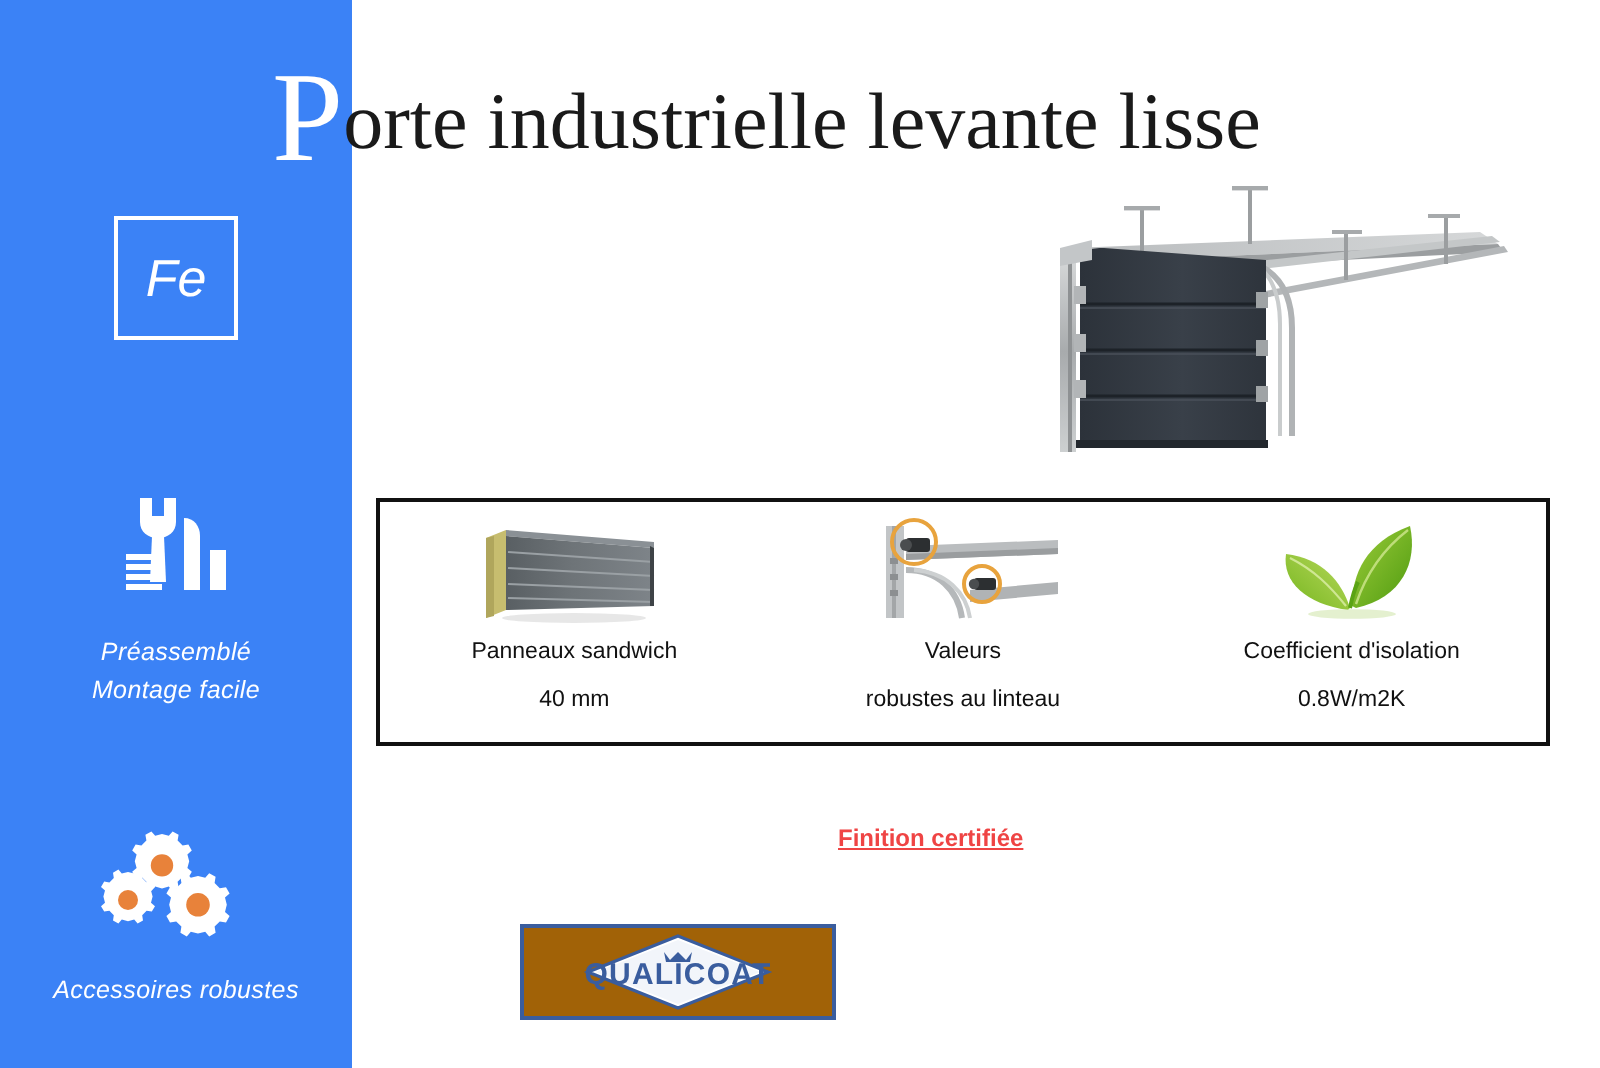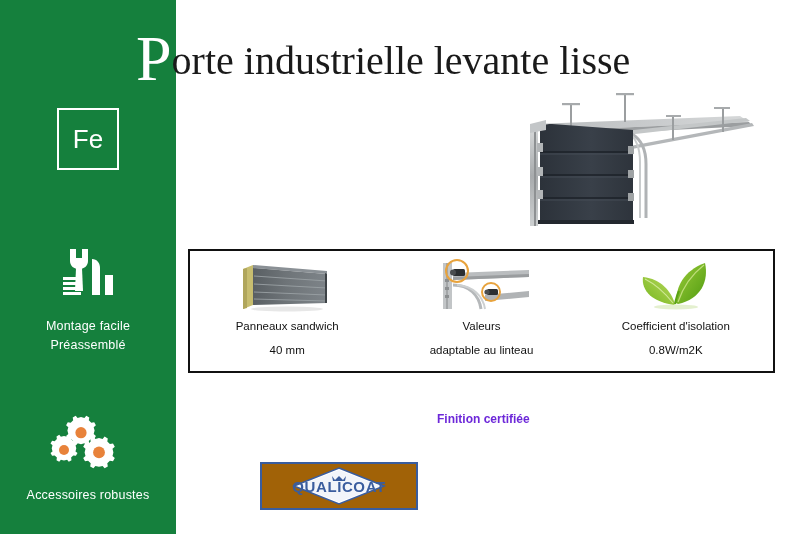--- a/index.html
+++ b/index.html
@@ -18,21 +18,22 @@
     overflow: hidden;
   }
 
   
   #sidebar {
     position: absolute;
     left: 0;
     top: 0;
     width: 176px;
     height: 534px;
-    background: #15803d;
+    background: #3b82f6;
+    font-style: italic;
   }
   .side-block {
     position: absolute;
     left: 0;
     width: 176px;
     text-align: center;
     color: #ffffff;
   }
   .side-label {
     font-size: 12.5px;
@@ -154,26 +155,27 @@
     white-space: nowrap;
   }
   #footnote-star {
     font-size: 15px;
     line-height: 8px;
     vertical-align: 3px;
     margin-right: 1px;
   }
   #certified-label {
     position: absolute;
-    left: 437px;
+    left: 419px;
     top: 412px;
     font-size: 12px;
     font-weight: bold;
-    color: #6d28d9;
+    color: #ef4444;
     white-space: nowrap;
+    text-decoration: underline;
   }
 
   
   #logo-qualicoat {
     position: absolute;
     left: 260px;
     top: 462px;
     width: 158px;
     height: 48px;
     border: 2px solid #3a5d9e;
@@ -213,22 +215,22 @@
           <path d="M36 12 C41 12 44 16 44 21 L44 48 L36 48 Z"></path>
 
           <rect x="49" y="28" width="8" height="20"></rect>
 
           <rect x="7" y="30" width="18" height="3"></rect>
           <rect x="7" y="35" width="18" height="3"></rect>
           <rect x="7" y="40" width="18" height="3"></rect>
           <rect x="7" y="45" width="18" height="3"></rect>
         </svg>
       </div>
+      <div class="side-label">Préassemblé</div>
       <div class="side-label">Montage facile</div>
-      <div class="side-label">Préassemblé</div>
     </div>
 
     <div class="side-block" id="block-accessories">
       <div class="icon-wrap">
         <svg width="82" height="60" viewBox="0 0 82 60" fill="#ffffff">
           <g>
 
             <path d="M34 3 l3.4 .9 1.9-2.2 3 1.7-.5 2.9 2.5 2.5 2.9-.5 1.7 3-2.2 1.9
                      .9 3.4-.9 3.4 2.2 1.9-1.7 3-2.9-.5-2.5 2.5.5 2.9-3 1.7-1.9-2.2
                      -3.4.9-3.4-.9-1.9 2.2-3-1.7.5-2.9-2.5-2.5-2.9.5-1.7-3 2.2-1.9
@@ -376,21 +378,21 @@
           <circle cx="24" cy="15.5" r="3" fill="#4a4d4f"></circle>
 
           <rect x="58" y="32" width="11" height="6" rx="1.5" fill="#2c2f31"></rect>
           <circle cx="58" cy="35" r="2.6" fill="#4a4d4f"></circle>
 
           <circle cx="28" cy="14" r="11" stroke="#e8a33d" stroke-width="2" fill="none"></circle>
           <circle cx="62" cy="35" r="9" stroke="#e8a33d" stroke-width="2" fill="none"></circle>
         </svg>
       </div>
       <div class="feature-title">Valeurs</div>
-      <div class="feature-value">adaptable au linteau</div>
+      <div class="feature-value">robustes au linteau</div>
     </div>
 
     <div class="feature-cell">
       <div class="feature-visual">
         <svg width="90" height="56" viewBox="0 0 90 56">
           <defs>
             <linearGradient id="leafR" x1="0" y1="0" x2="1" y2="1">
               <stop offset="0%" stop-color="#9ccc3a"></stop>
               <stop offset="100%" stop-color="#4f9b10"></stop>
             </linearGradient>

